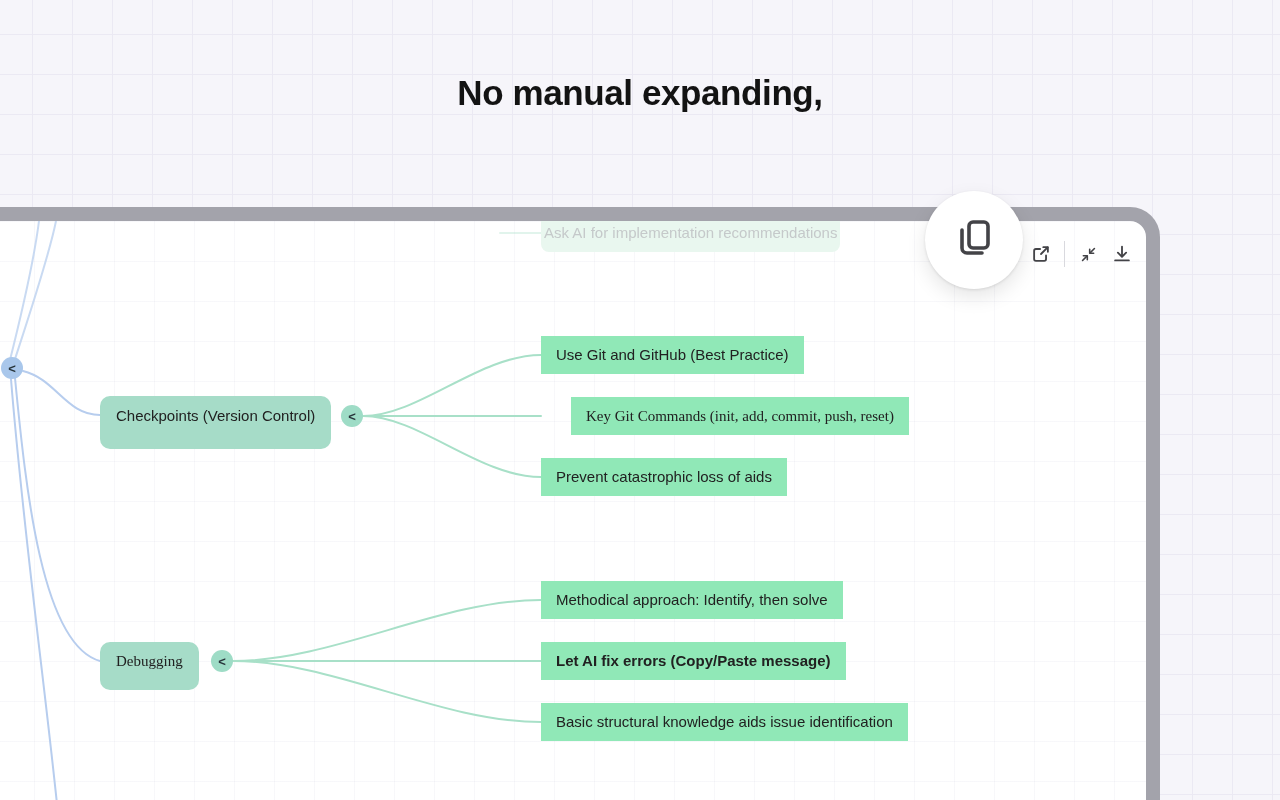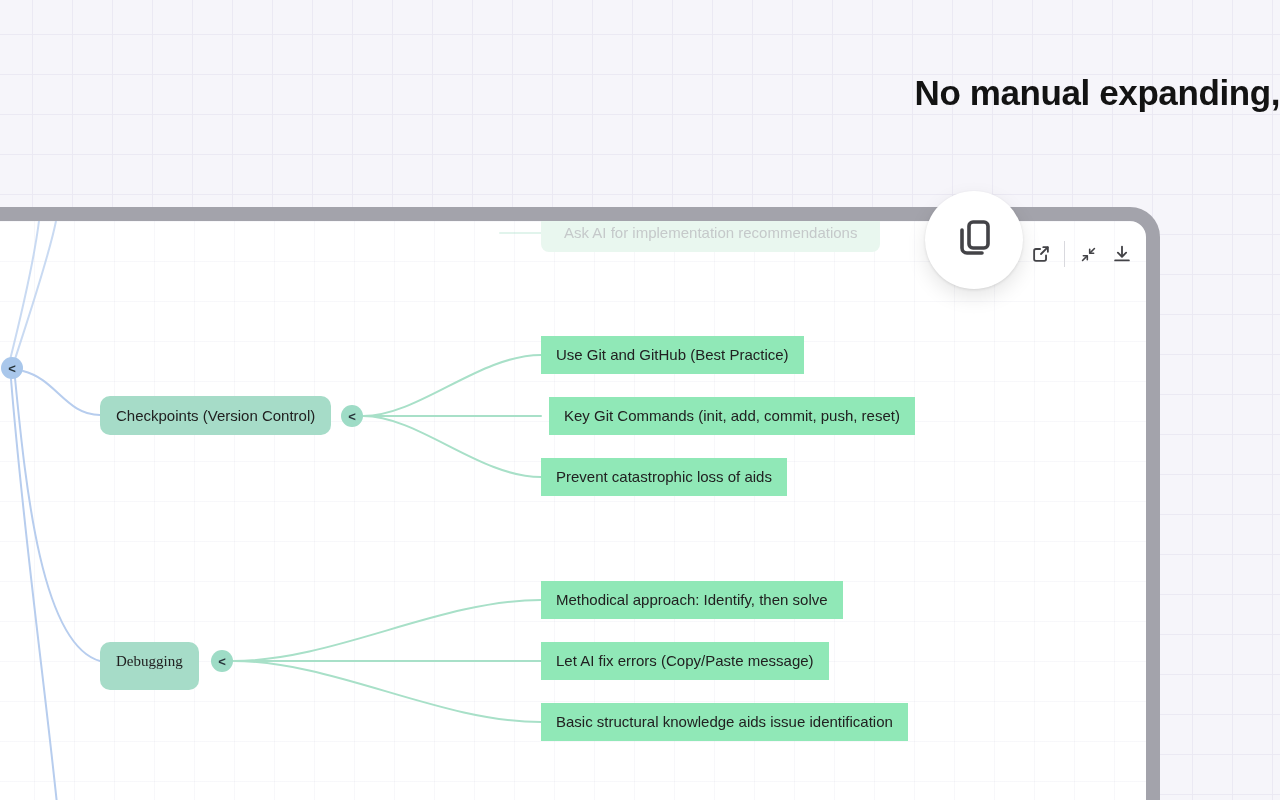--- a/index.html
+++ b/index.html
@@ -26,21 +26,21 @@
     background-color:var(--page-bg);
     background-image:
       linear-gradient(var(--grid-line) 1px, transparent 1px),
       linear-gradient(90deg, var(--grid-line) 1px, transparent 1px);
     background-size:40px 40px;
     background-position:-8px -6px;
     position:relative;
   }
   .headline{
     position:absolute;left:0;top:66px;width:1280px;
-    text-align:right;font-size:35px;line-height:53px;
+    text-align:center;font-size:35px;line-height:53px;
     font-weight:800;letter-spacing:-0.4px;color:var(--headline-text);
   }
   
   .window{
     position:absolute;left:-20px;top:207px;width:1180px;height:640px;
     border:14px solid var(--window-border);
     border-top-right-radius:30px;
     background:var(--canvas-bg);
     overflow:hidden;
   }
@@ -57,28 +57,28 @@
   .link-teal-thick{stroke:var(--connector-teal);stroke-width:3;}
   .link-teal-faint{stroke:var(--connector-teal);opacity:.35;}
   .link-blue{stroke:var(--connector-blue);}
   .link-blue-fade{stroke:var(--connector-blue);opacity:.75;}
   .node{
     position:absolute;height:38px;line-height:38px;
     font-size:15px;color:var(--node-text);white-space:nowrap;
   }
   .node-parent{
     background:var(--parent-node);border-radius:10px;
-    height:39px;line-height:39px;padding:0 16px;
+    height:53px;line-height:39px;padding:0 16px;
   }
   .node-child{
     background:var(--child-node);border-radius:0;padding:0 15px;
   }
   .node-faded{
     background:var(--faded-node-bg);color:var(--faded-node-text);
-    border-radius:8px;padding:0 23px;
+    border-radius:8px;padding:0 3px;
   }
   .badge{
     position:absolute;width:22px;height:22px;border-radius:50%;
     font-size:13px;font-weight:700;color:#27343a;
     display:flex;align-items:center;justify-content:center;
     line-height:1;
   }
   .badge-teal{background:var(--badge-teal);}
   .badge-blue{background:var(--badge-blue);}
   
@@ -124,27 +124,27 @@
       <path class="link-teal" d="M239 440 C340 440 445 379 547 379"></path>
       <path class="link-teal-thick" d="M239 440 H547"></path>
       <path class="link-teal" d="M239 440 C340 440 445 501 547 501"></path>
     </svg>
 
     <div class="node node-faded" style="left:547px;top:-7px;">Ask AI for implementation recommendations</div>
 
     <div class="node node-parent" style="left:106px;top:175px;">Checkpoints (Version Control)</div>
     <div class="badge badge-teal" style="left:347px;top:184px;">&lt;</div>
     <div class="node node-child" style="left:547px;top:115px;">Use Git and GitHub (Best Practice)</div>
-    <div class="node node-child" style="left:555px;top:176px;">Key Git Commands (init, add, commit, push, reset)</div>
+    <div class="node node-child" style="left:577px;top:176px;font-family:Liberation Serif, serif;">Key Git Commands (init, add, commit, push, reset)</div>
     <div class="node node-child" style="left:547px;top:237px;">Prevent catastrophic loss of aids</div>
 
     <div class="node node-parent" style="left:106px;top:421px;height:48px;line-height:38px;font-family:Liberation Serif, serif;">Debugging</div>
     <div class="badge badge-teal" style="left:217px;top:429px;">&lt;</div>
     <div class="node node-child" style="left:547px;top:360px;">Methodical approach: Identify, then solve</div>
-    <div class="node node-child" style="left:547px;top:421px;">Let AI fix errors (Copy/Paste message)</div>
+    <div class="node node-child" style="left:547px;top:421px;font-weight:bold;">Let AI fix errors (Copy/Paste message)</div>
     <div class="node node-child" style="left:547px;top:482px;text-align:right;">Basic structural knowledge aids issue identification</div>
 
     <div class="badge badge-blue" style="left:7px;top:136px;">&lt;</div>
   </div>
 </div>
 
 <div class="copy-btn">
   <svg width="42" height="44" viewBox="0 0 42 44">
     <rect x="16" y="4" width="19" height="26" rx="4"></rect>
     <path d="M9 12 v18 a5 5 0 0 0 5 5 h15"></path>

